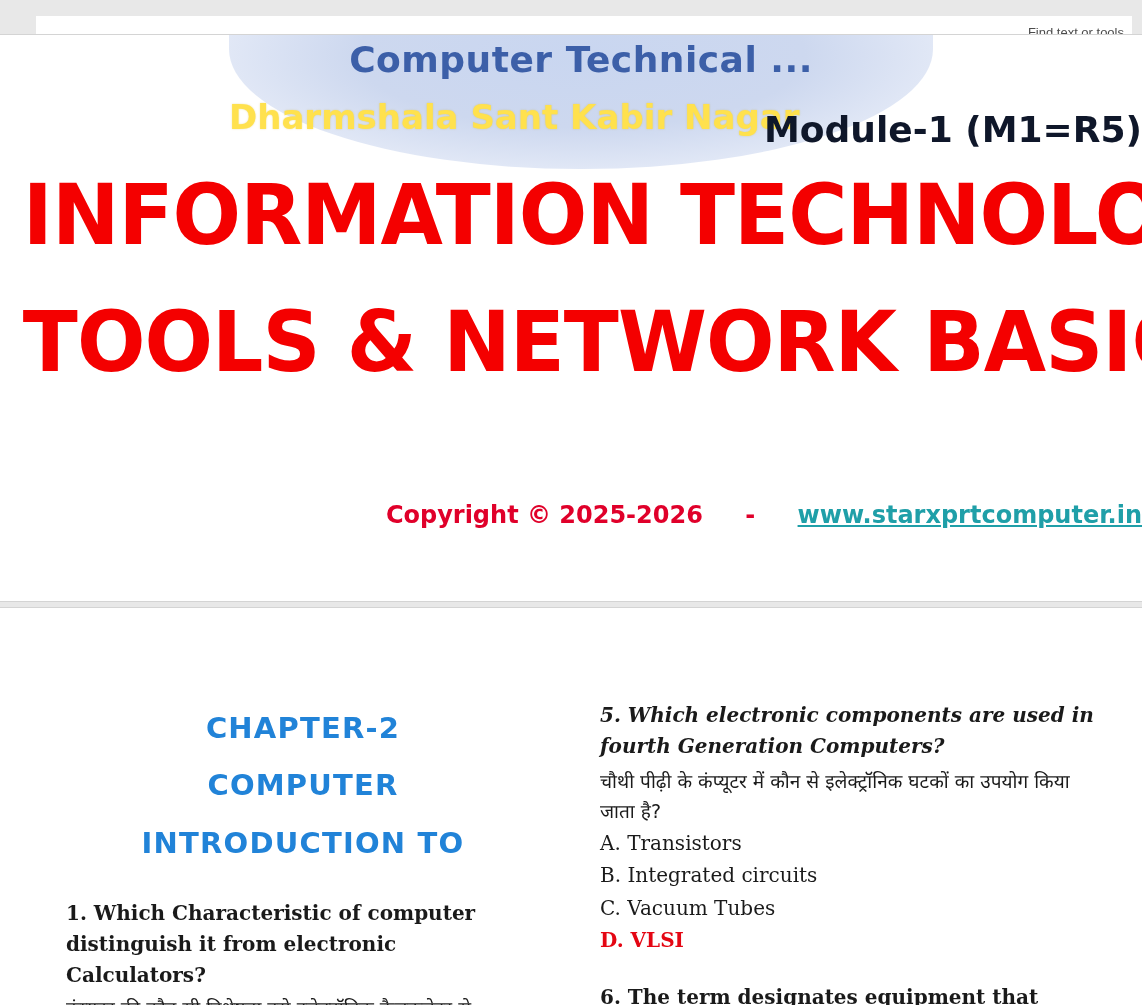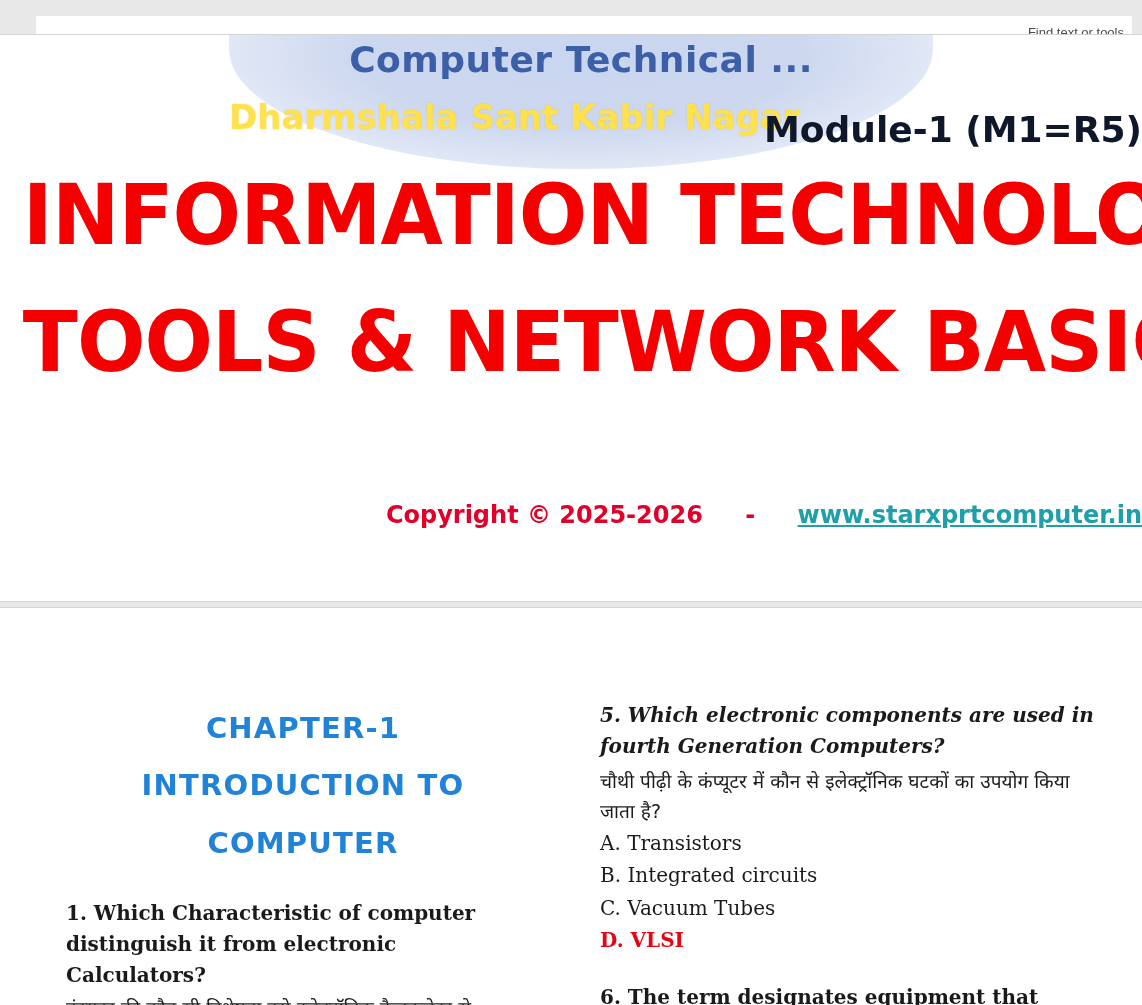--- a/index.html
+++ b/index.html
@@ -210,23 +210,23 @@
       <span class="copyright-text">Copyright © 2025-2026</span>
       <span class="copyright-dash">-</span>
       <span class="copyright-link">www.starxprtcomputer.in</span>
     </div>
   </div>
 
   <div class="page-sheet" id="page-two">
 
     <div class="col-left">
       <div class="chapter-head">
-        <div>CHAPTER-1</div>
+        <div>CHAPTER-2</div>
+        <div>COMPUTER</div>
         <div>INTRODUCTION TO</div>
-        <div>COMPUTER</div>
       </div>
 
       <div class="q-block">
         <div class="q-en">1. Which Characteristic of computer distinguish it from electronic Calculators?</div>
         <div class="q-hi">कंप्यूटर की कौन सी विशेषता उसे इलेक्ट्रॉनिक कैलकुलेटर से</div>
       </div>
     </div>
 
     <div class="col-right">
       <div class="q-right-first">

